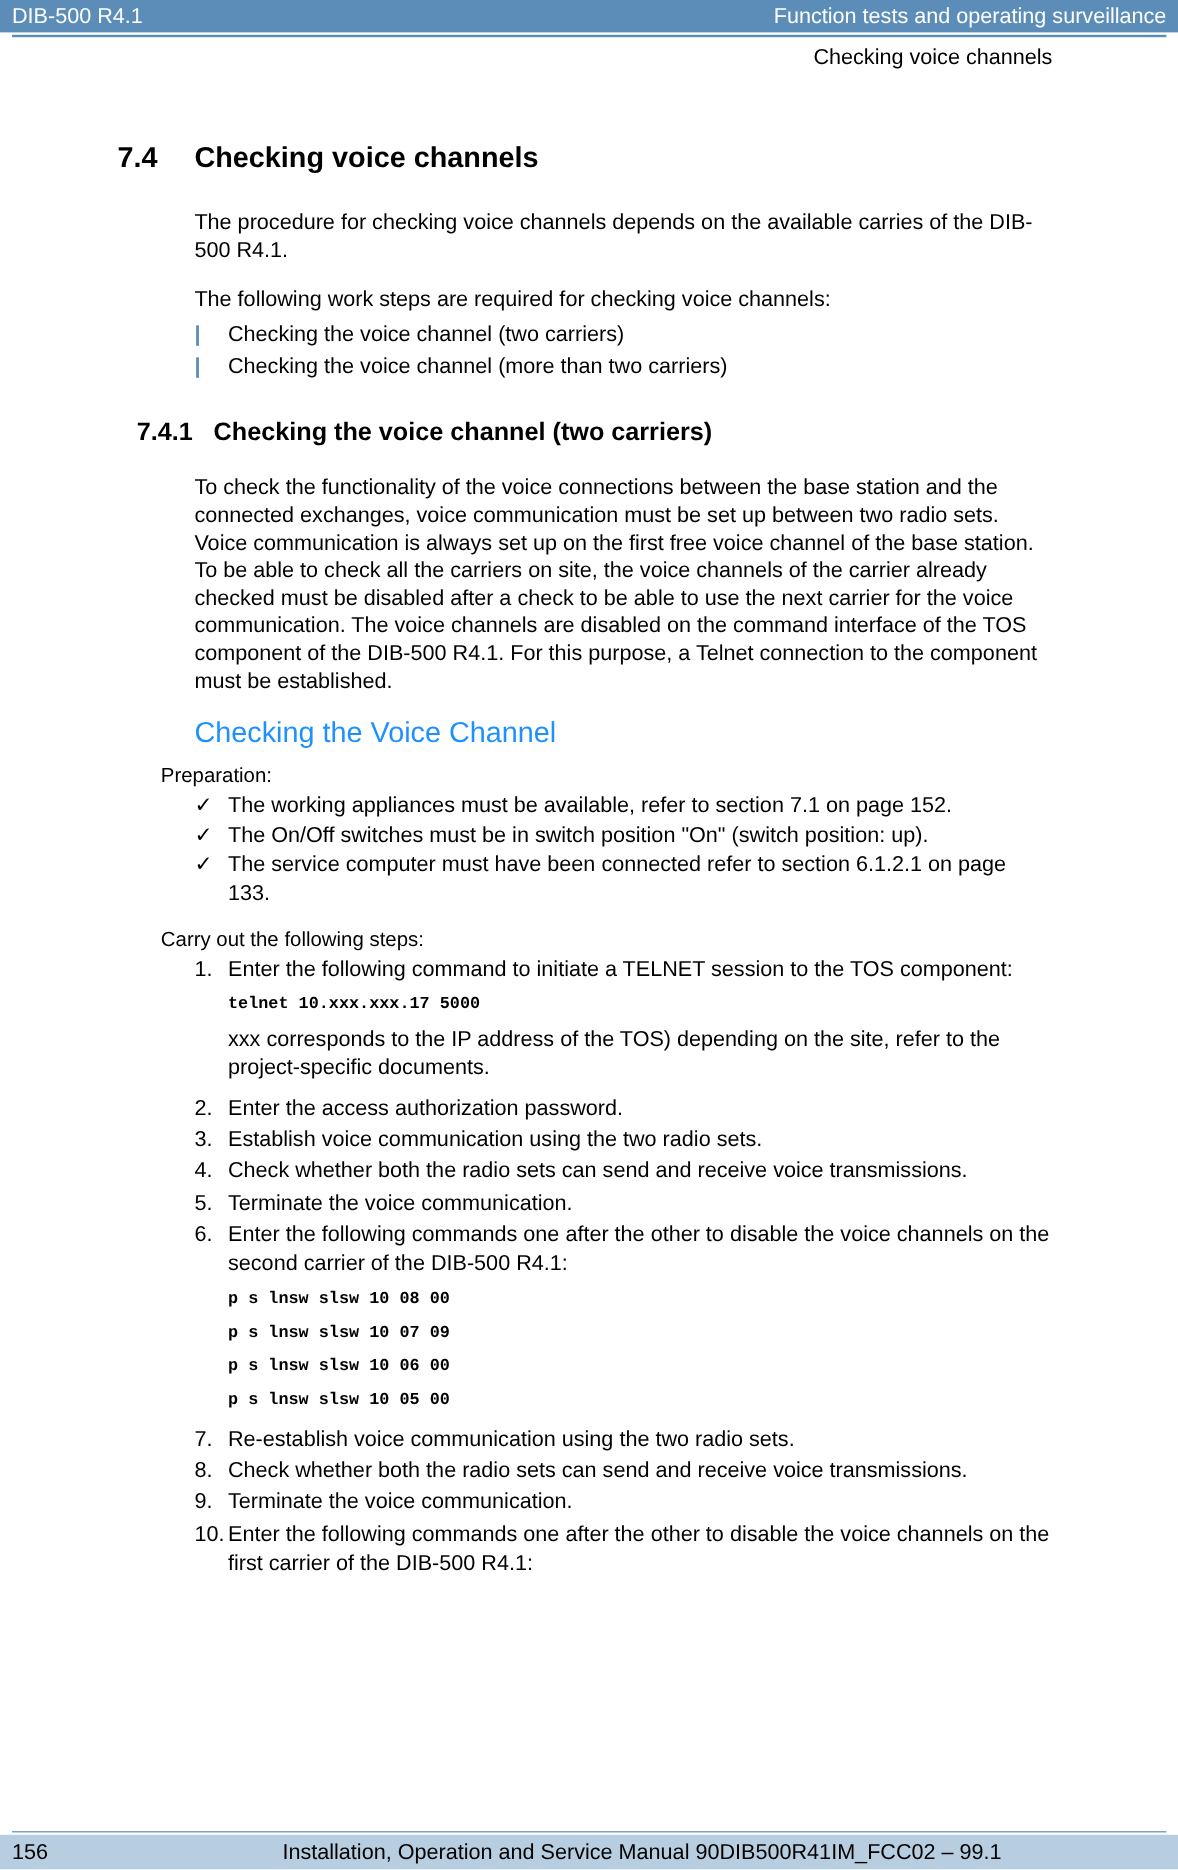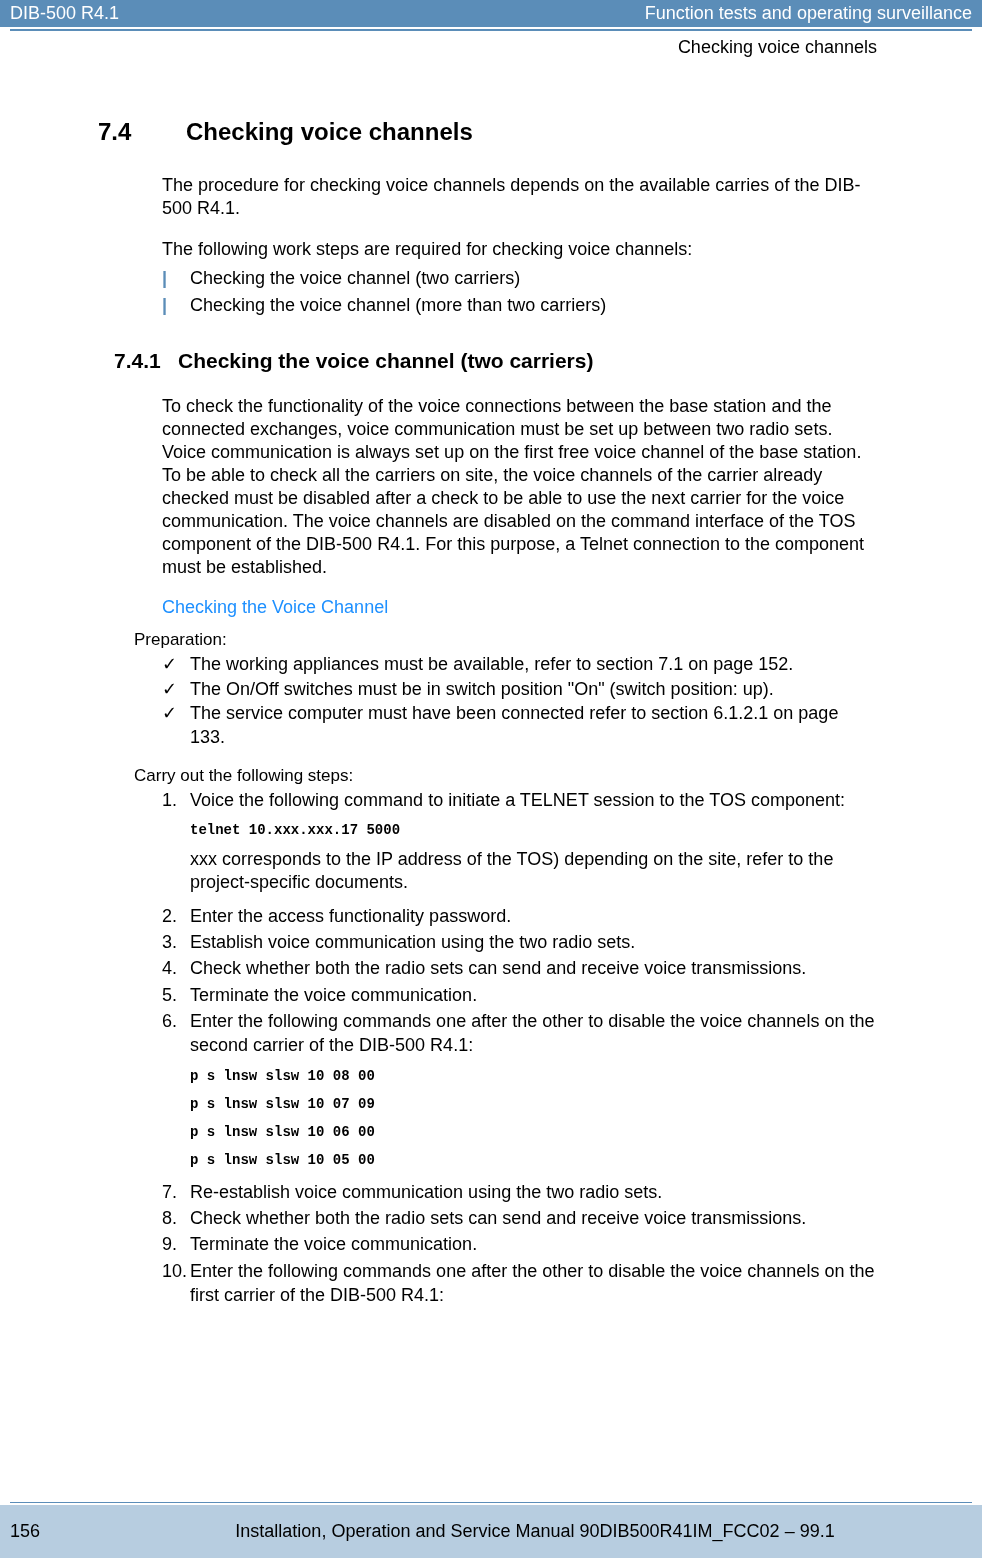--- a/index.html
+++ b/index.html
@@ -25,52 +25,52 @@
     margin: 2px 10px 0 10px;
   }
   .subheader {
     text-align: right;
     padding: 6px 105px 0 0;
     font-size: 18px;
   }
   .content {
     padding: 60px 105px 0 98px;
   }
-  .h1-row { display: flex; margin-bottom: 28px; gap: 24px; }
+  .h1-row { display: flex; margin-bottom: 28px; }
   .h1-num { width: 64px; font-size: 24px; font-weight: bold; }
   .h1-text { font-size: 24px; font-weight: bold; }
   .para { font-size: 18px; margin-left: 64px; margin-bottom: 18px; line-height: 1.28; }
   .bar-list { margin-left: 64px; font-size: 18px; line-height: 1.5; margin-bottom: 18px; }
   .bar-item { display: flex; }
   .bar-mark { color: #5b8db8; width: 28px; flex-shrink: 0; font-weight: bold; }
   .h2-row { display: flex; margin-top: 30px; margin-bottom: 22px; margin-left: 16px; }
   .h2-num { width: 64px; font-size: 21px; font-weight: bold; }
   .h2-text { font-size: 21px; font-weight: bold; }
-  .blue-heading { color: #1e90ff; font-size: 18px; margin-left: 64px; margin-bottom: 12px; }
+  .blue-heading { color: #1e90ff; font-size: 24px; margin-left: 64px; margin-bottom: 12px; }
   .check-list { margin-left: 64px; font-size: 18px; line-height: 1.35; margin-bottom: 16px; }
   .check-item { display: flex; }
   .check-mark { width: 28px; flex-shrink: 0; }
   .num-list { margin-left: 64px; font-size: 18px; line-height: 1.35; }
   .num-item { display: flex; margin-bottom: 2px; }
   .num-mark { width: 28px; flex-shrink: 0; }
   .code-block { font-family: "Courier New", monospace; font-weight: bold; font-size: 14px; margin-left: 92px; margin-top: 10px; margin-bottom: 10px; }
   .code-line { margin-bottom: 12px; }
   .sub-para { margin-left: 92px; font-size: 18px; line-height: 1.28; margin-bottom: 10px; margin-top: 6px; }
   .prep-line { margin-left: 36px; font-size: 17px; margin-bottom: 2px; }
   .footer {
     position: absolute;
     bottom: 0;
     left: 0;
     width: 100%;
   }
   .footer-hr { border: none; border-top: 1px solid #5b8db8; margin: 0 10px 2px 10px; }
   .footer-bar {
     background: #b7cde0;
     display: flex;
-    padding: 16px 10px;
+    padding: 4px 10px;
     font-size: 18px;
   }
   .footer-page { width: 88px; }
   .footer-text { flex: 1; text-align: center; }
 </style>
 </head>
 <body>
 
 <div class="header-bar">
   <span>DIB-500 R4.1</span>
@@ -123,32 +123,32 @@
       <span class="check-mark">✓</span>
       <span>The service computer must have been connected refer to section 6.1.2.1 on page 133.</span>
     </div>
   </div>
 
   <div class="prep-line">Carry out the following steps:</div>
 
   <div class="num-list">
     <div class="num-item">
       <span class="num-mark">1.</span>
-      <span>Voice the following command to initiate a TELNET session to the TOS component:</span>
+      <span>Enter the following command to initiate a TELNET session to the TOS component:</span>
     </div>
   </div>
   <div class="code-block">
     <div>telnet 10.xxx.xxx.17 5000</div>
   </div>
   <div class="sub-para">xxx corresponds to the IP address of the TOS) depending on the site, refer to the project-specific documents.</div>
 
   <div class="num-list">
     <div class="num-item">
         <span class="num-mark">2.</span>
-        <span>Enter the access functionality password.</span>
+        <span>Enter the access authorization password.</span>
       </div>
     <div class="num-item">
         <span class="num-mark">3.</span>
         <span>Establish voice communication using the two radio sets.</span>
       </div>
     <div class="num-item">
         <span class="num-mark">4.</span>
         <span>Check whether both the radio sets can send and receive voice transmissions.</span>
       </div>
     <div class="num-item">

